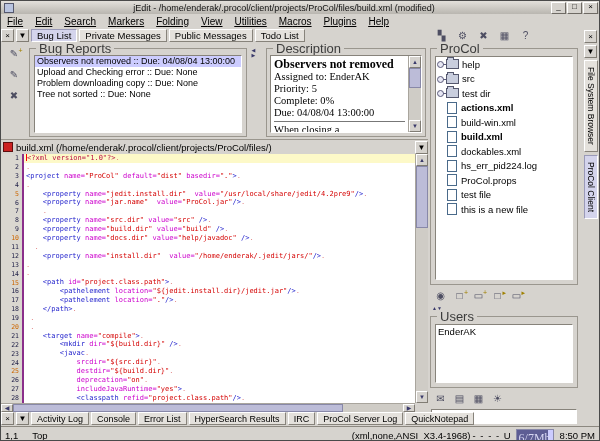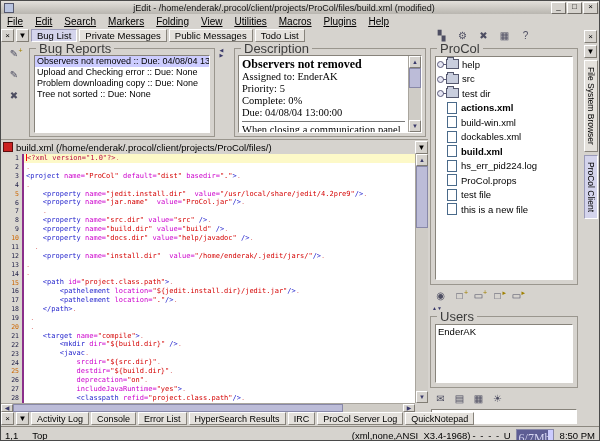--- a/index.html
+++ b/index.html
@@ -32,21 +32,21 @@
   
   #left-col{position:absolute;left:0;top:27px;width:427px;height:384px;display:flex;flex-direction:column;}
   #left-tabbar{height:15px;display:flex;align-items:flex-start;gap:2px;padding-top:1px;}
   #bug-area{height:96px;display:flex;}
   #bug-toolbar{width:26px;display:flex;flex-direction:column;align-items:center;padding-top:3px;gap:7px;}
   #bug-group{flex:1;}
   #bug-list{position:absolute;left:4px;right:4px;top:6px;bottom:3px;overflow:hidden;}
   #bug-list .li{font-size:9px;line-height:11px;padding-left:2px;white-space:nowrap;}
   #bug-list .li.sel{background:#ccccff;}
   #vsplit{width:9px;display:flex;flex-direction:column;align-items:center;padding-top:4px;font-size:5px;color:#3a3a6a;line-height:5px;}
-  #desc-group{width:192px;margin-left:8px;}
+  #desc-group{width:160px;margin-left:8px;}
   #desc-pane{position:absolute;left:3px;right:3px;top:6px;bottom:3px;display:flex;}
   #desc-content{flex:1;font-family:"Liberation Serif",serif;font-size:10.5px;line-height:12px;padding:1px 3px;overflow:hidden;}
   #desc-heading{font-weight:bold;font-size:12px;line-height:14px;}
   #desc-content hr{border:0;border-top:1px solid #777;margin:2px 0;}
   .sbar{width:12px;background:#cfccc6;display:flex;flex-direction:column;border-left:1px solid #a9a59d;}
   .sbtn{height:12px;background:#d6d3ce;border:1px solid;border-color:#fff #807c74 #807c74 #fff;
         font-size:6px;line-height:10px;text-align:center;color:#3a3a6a;box-sizing:border-box;}
   .sthumb{background:#bcbcd8;border:1px solid #8888a8;box-sizing:border-box;}
   
   #buffer-tabbar{height:14px;display:flex;align-items:center;border-top:1px solid #9a968e;background:#d6d3ce;}
@@ -302,26 +302,26 @@
             <span class="tl b">actions.xml</span>
           </div>
           <div class="tn">
             <span class="knob"></span>
             <span class="ficon"></span>
             <span class="tl">build-win.xml</span>
           </div>
           <div class="tn">
             <span class="knob"></span>
             <span class="ficon"></span>
+            <span class="tl b">build.xml</span>
+          </div>
+          <div class="tn">
+            <span class="knob"></span>
+            <span class="ficon"></span>
             <span class="tl">dockables.xml</span>
-          </div>
-          <div class="tn">
-            <span class="knob"></span>
-            <span class="ficon"></span>
-            <span class="tl b">build.xml</span>
           </div>
           <div class="tn">
             <span class="knob"></span>
             <span class="ficon"></span>
             <span class="tl">hs_err_pid224.log</span>
           </div>
           <div class="tn">
             <span class="knob"></span>
             <span class="ficon"></span>
             <span class="tl">ProCol.props</span>

